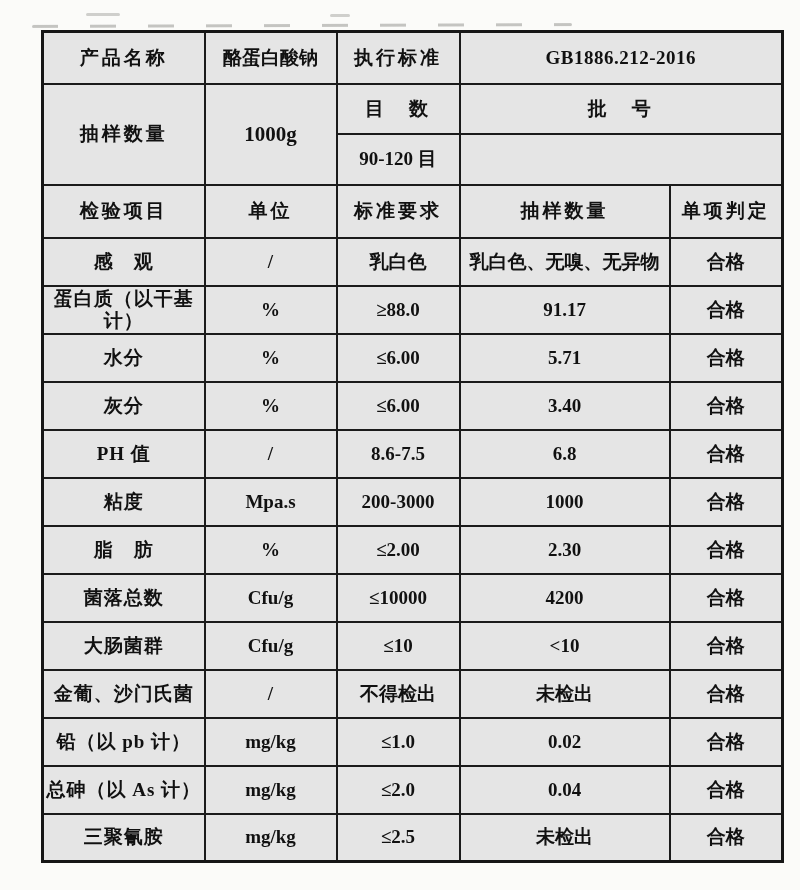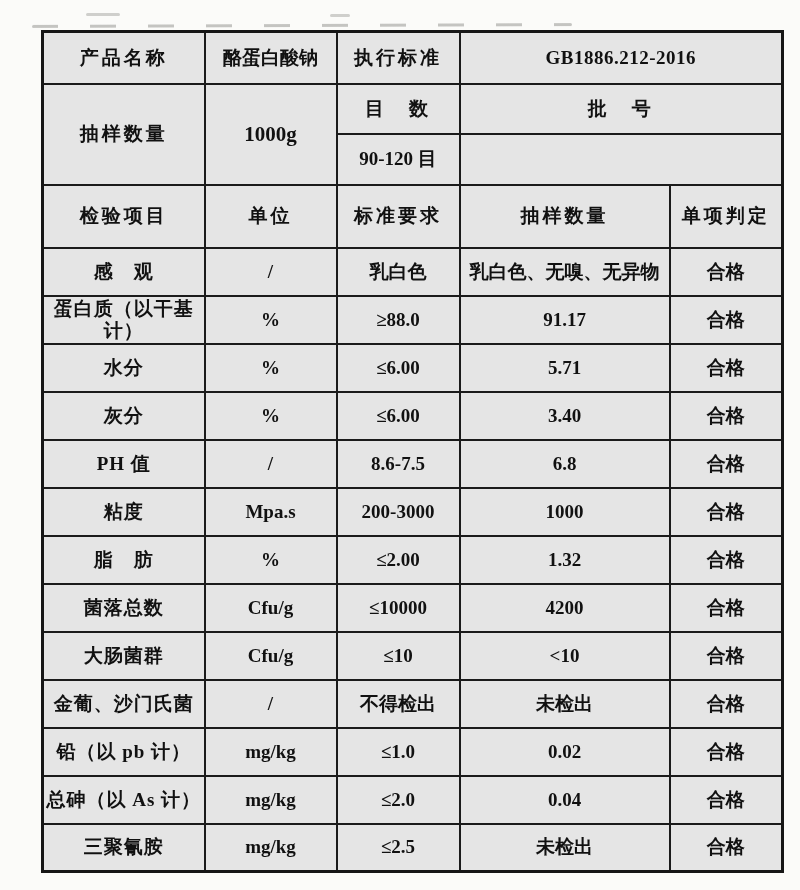--- a/index.html
+++ b/index.html
@@ -28,21 +28,21 @@
   }
   table.report{border:3px solid #161616;}
   td.lbl{letter-spacing:3px;}
   td.item{font-size:18px;letter-spacing:1px;}
   td.num{font-size:18px;}
   td.gb{font-size:20px;letter-spacing:.5px;}
   td.jtop{vertical-align:top;padding-top:2px;}
   tr.r1{height:52px;}
   tr.r2a{height:50px;}
   tr.r2b{height:51px;}
-  tr.rh{height:63px;}
+  tr.rh{height:53px;}
   tr.rd{height:48px;margin-top:25px;}
 </style>
 </head>
 <body>
 
 <div class="smudge dashes" style="left:32px;top:24px;width:540px;height:3px;transform:rotate(-0.2deg);"></div>
 <div class="smudge" style="left:86px;top:13px;width:34px;height:3px;"></div>
 <div class="smudge" style="left:330px;top:14px;width:20px;height:3px;"></div>
 
 <table class="report">
@@ -121,21 +121,21 @@
     <td class="item">粘度</td>
     <td class="num">Mpa.s</td>
     <td class="num">200-3000</td>
     <td class="num">1000</td>
     <td class="jtop">合格</td>
   </tr>
       <tr class="rd">
     <td class="item">脂　肪</td>
     <td class="num">%</td>
     <td class="num">≤2.00</td>
-    <td class="num">1.32</td>
+    <td class="num">2.30</td>
     <td class="jtop">合格</td>
   </tr>
       <tr class="rd">
     <td class="item">菌落总数</td>
     <td class="num">Cfu/g</td>
     <td class="num">≤10000</td>
     <td class="num">4200</td>
     <td class="jtop">合格</td>
   </tr>
       <tr class="rd">

